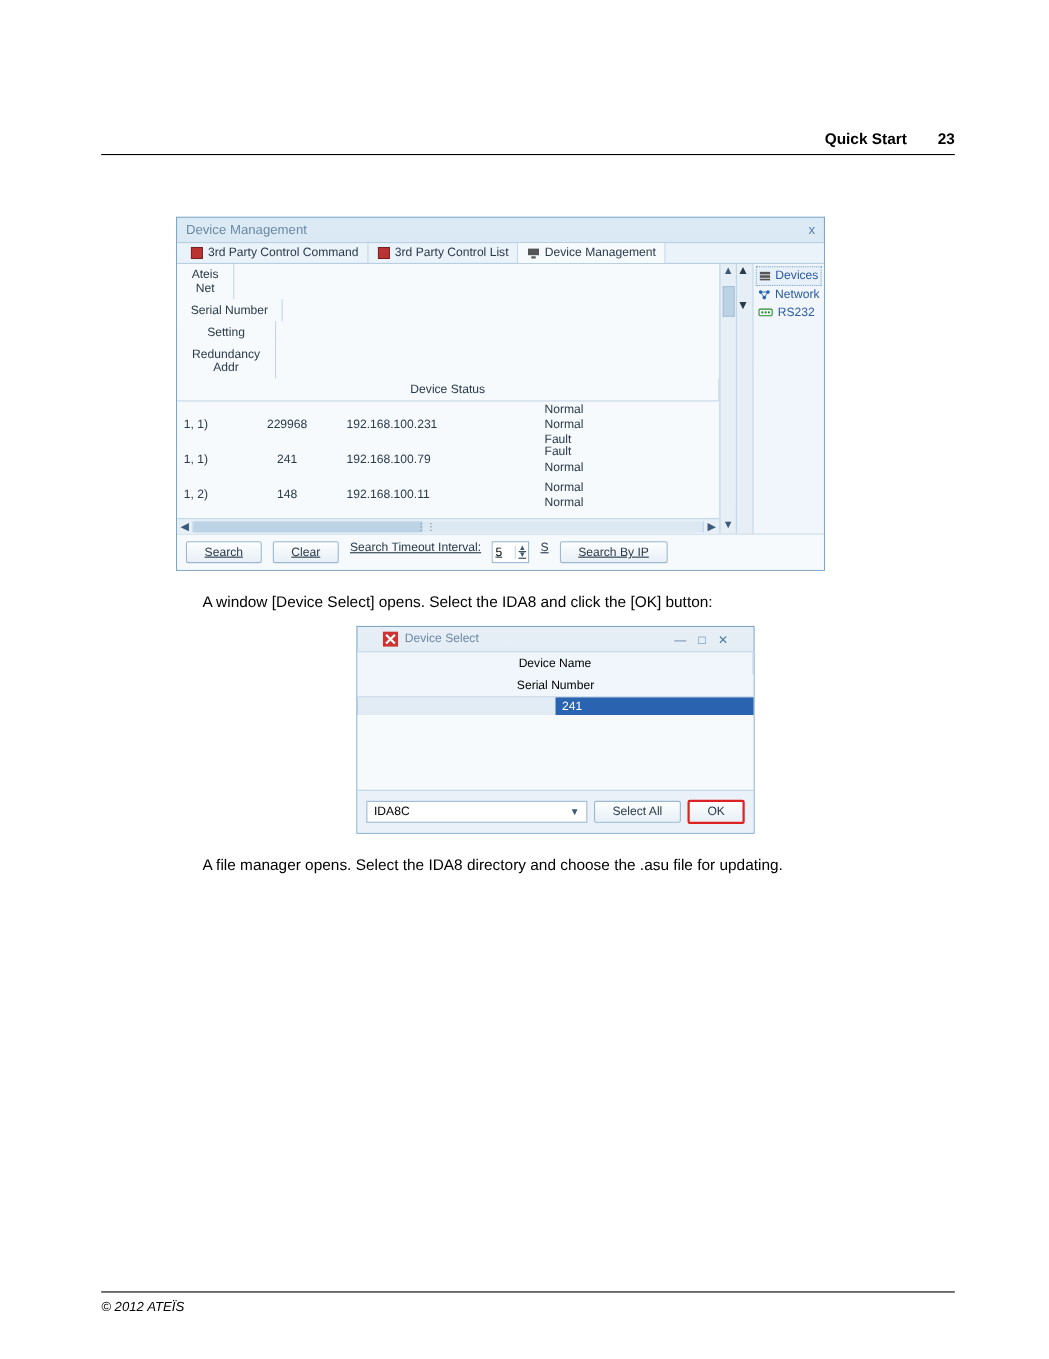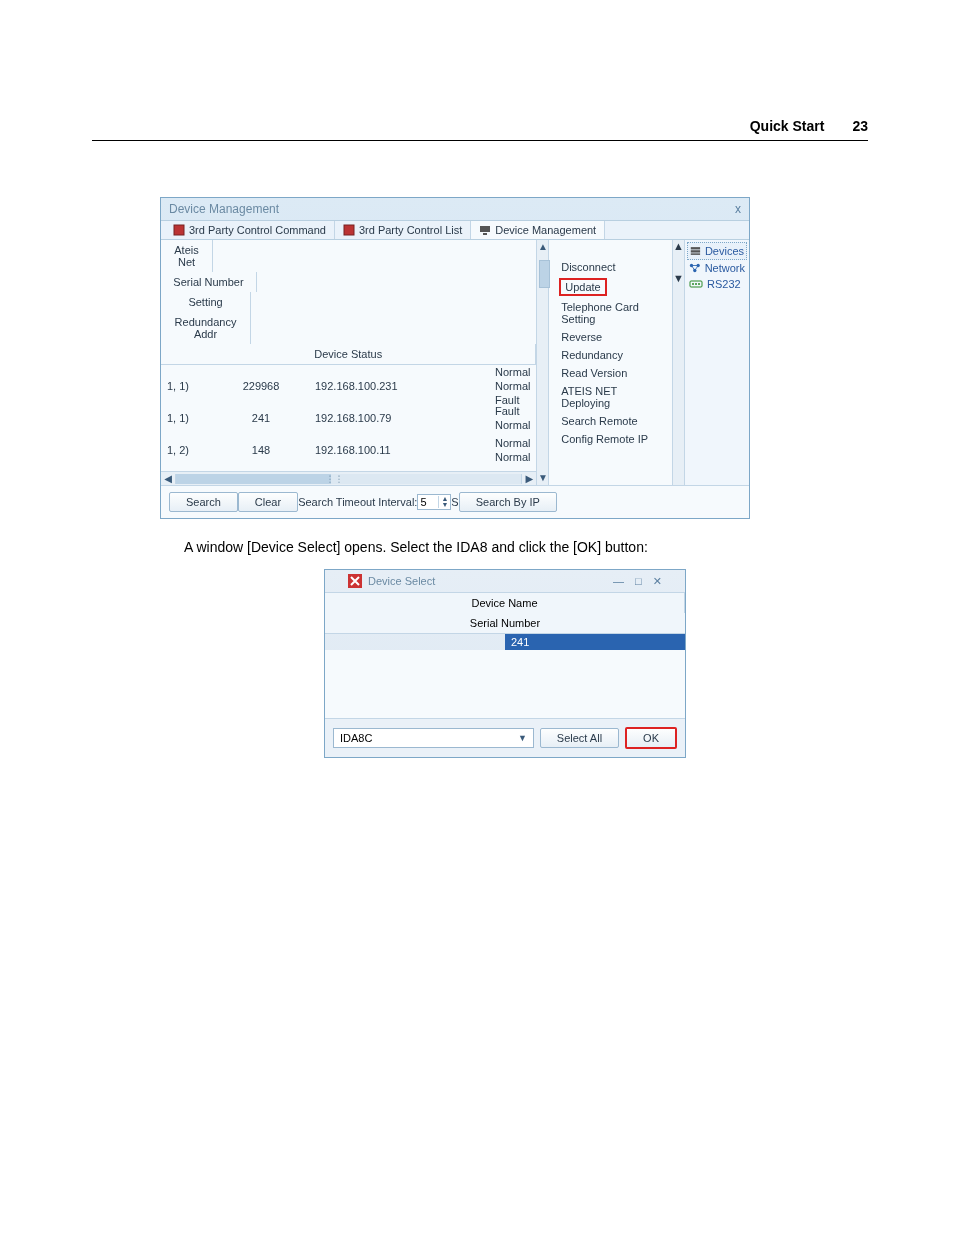--- a/index.html
+++ b/index.html
@@ -42,21 +42,21 @@
   .vscroll .track { flex:1; position:relative; }
   .vscroll .thumb { position:absolute; top:6px; left:2px; width:11px; height:28px; background:#bcd3e6; border:1px solid #a7c2d8; }
   .actions-pane { width:155px; background:#f6fafd; border-left:1px solid #c3d6e6; padding:20px 10px 4px 10px; display:flex; flex-direction:column; gap:4px; }
   .action-item { font-size:11px; color:#2a3a4a; padding:1px 2px; }
   .action-highlight { border:2px solid #d22; padding:1px 4px; display:inline-block; }
   .side-vscroll { width:15px; background:#e7eff6; border-left:1px solid #c3d6e6; display:flex; flex-direction:column; }
   .right-pane { width:65px; background:#f0f6fc; border-left:1px solid #c3d6e6; padding:2px; }
   .rp-item { display:flex; align-items:center; gap:4px; font-size:11px; color:#2a5aa0; padding:2px 2px; }
   .rp-item.selected { border:1px dotted #7da7c7; background:#e8f1fa; }
   .rp-icon { width:14px; height:12px; display:inline-block; }
-  .bottom-bar { display:flex; align-items:center; padding:6px 8px; border-top:1px solid #c3d6e6; background:#f6fafd; }
+  .bottom-bar { display:flex; gap:10px; padding:6px 8px; border-top:1px solid #c3d6e6; background:#f6fafd;text-decoration:underline; }
   .btn { border:1px solid #9bb8d0; background:linear-gradient(#fdfefe,#e7eff6); padding:3px 16px; font-size:11px; border-radius:2px; color:#2a3a4a; }
   .lbl { font-size:11px; }
   .spin { display:flex; align-items:center; border:1px solid #9bb8d0; background:#fff; }
   .spin input { border:0; width:20px; font-size:11px; padding:1px 2px; outline:none; }
   .spin .arrows { display:flex; flex-direction:column; font-size:7px; line-height:6px; padding:0 2px; color:#3a5a7a; border-left:1px solid #c3d6e6; }
   .caption { font-size:14px; margin: 20px 0 14px 92px; }
   .dialog { width:362px; margin-left:232px; border:1px solid #7da7c7; background:linear-gradient(#e6eef6,#dce8f2); font-size:11px; }
   .dlg-titlebar { display:flex; align-items:center; justify-content:space-between; padding:4px 23px; color:#6b8aa3; }
   .dlg-titlebar .controls span { margin-left:8px; color:#5a7fa0; }
   .dlg-head { display:flex; border-top:1px solid #c3d6e6; border-bottom:1px solid #c3d6e6; background:#f0f6fb;flex-direction:column; }
@@ -161,31 +161,20 @@
     </div>
 
     <div class="vscroll">
       <div class="arrow">▲</div>
       <div class="track">
             <div class="thumb"></div>
           </div>
       <div class="arrow">▼</div>
     </div>
 
-    <div class="actions-pane">
-      <div class="action-item">Disconnect</div>
-      <div><span class="action-item action-highlight">Update</span></div>
-      <div class="action-item">Telephone Card Setting</div>
-      <div class="action-item">Reverse</div>
-      <div class="action-item">Redundancy</div>
-      <div class="action-item">Read Version</div>
-      <div class="action-item">ATEIS NET Deploying</div>
-      <div class="action-item">Search Remote</div>
-      <div class="action-item">Config Remote IP</div>
-    </div>
 
     <div class="side-vscroll">
       <div class="arrow">▲</div>
       <div class="track">
             <div class="thumb" style="top:14px;height:20px;"></div>
           </div>
       <div class="arrow">▼</div>
     </div>
 
     <div class="right-pane">
@@ -263,15 +252,17 @@
   <div class="dlg-bottom">
     <div class="combo">
       <span>IDA8C</span>
       <span class="chev">▼</span>
     </div>
     <button class="btn">Select All</button>
     <button class="btn btn-ok">OK</button>
   </div>
 </div>
 
-
+<div class="caption">A file manager opens. Select the IDA8 directory and choose the .asu file for updating.</div>
+
+<div class="footer">© 2012 ATEÏS</div>
 
 </div>
 
 </body></html>

